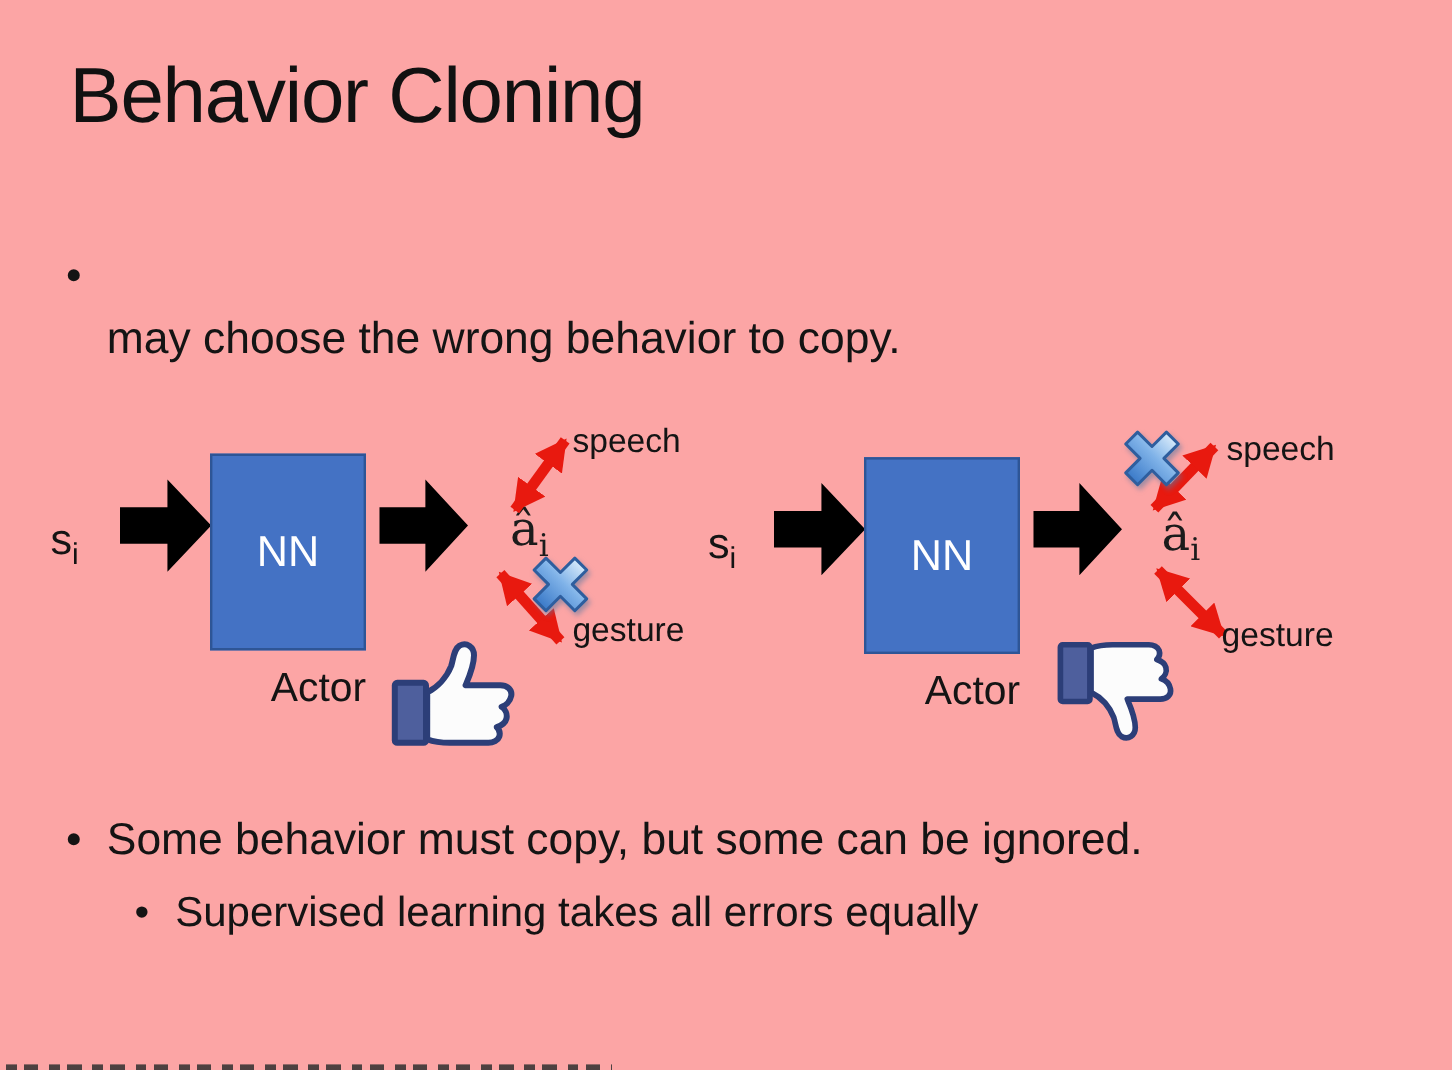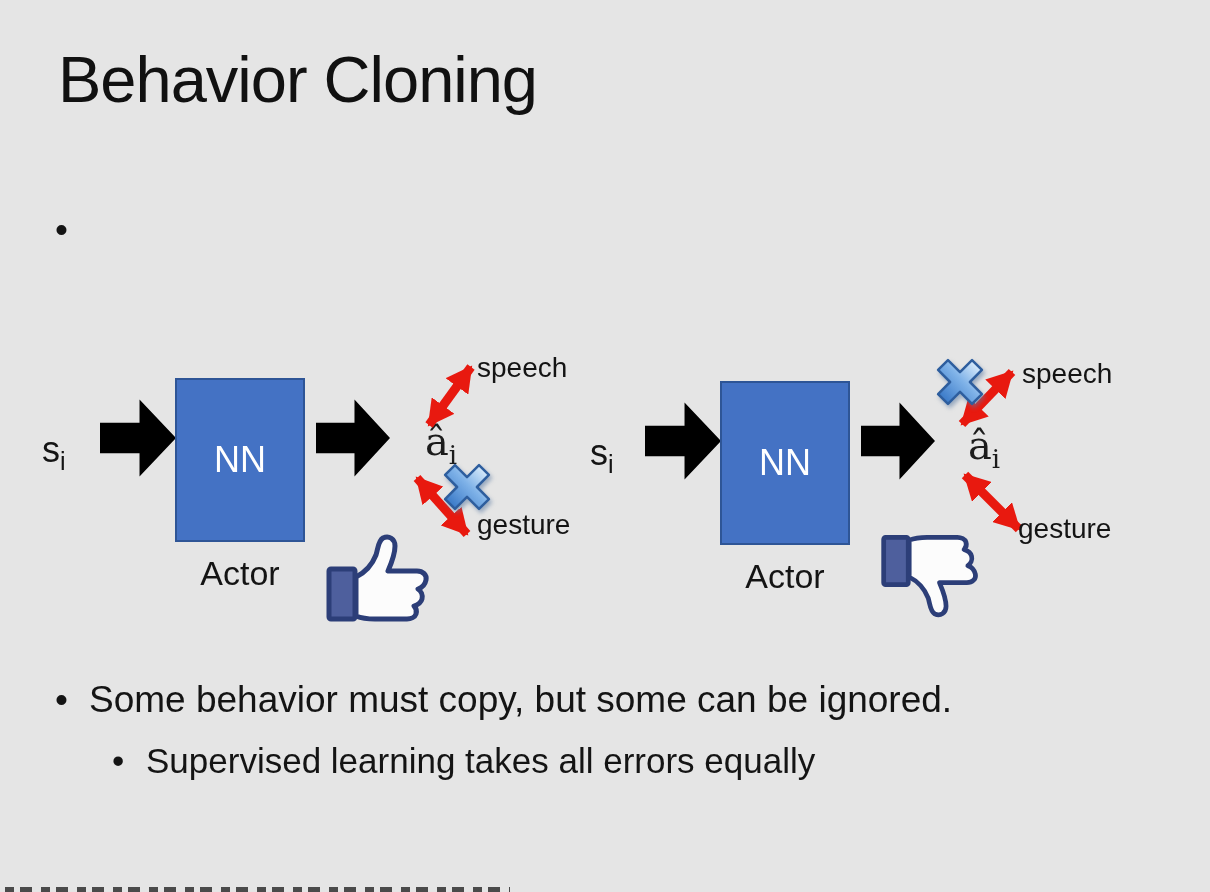--- a/index.html
+++ b/index.html
@@ -1,19 +1,19 @@
 <!DOCTYPE html>
 <html><head>
 <meta charset="utf-8">
 <style>
   html,body{margin:0;padding:0;background:#ffffff;}
   .slide{
     position:relative;
     width:1210px;height:892px;
-    background:#e5e5e5;
+    background:#fca5a5;
     overflow:hidden;
     font-family:"Liberation Sans", sans-serif;
     color:#141414;
   }
   .abs{position:absolute;}
   .slide-title{
     left:58px;top:42px;
     font-size:65px;
     font-weight:300;
     letter-spacing:-1px;
@@ -26,21 +26,21 @@
   .b-sub{left:112px;top:737px;font-size:35px;line-height:48px;}
 
   
   .diagram{position:absolute;width:620px;height:295px;}
   .nn-box{
     position:absolute;width:130px;height:164px;
     background:#4472C4;border:2px solid #2E5596;box-sizing:border-box;
     display:flex;align-items:center;justify-content:center;
   }
   .nn-label{color:#ffffff;font-size:36px;}
-  .actor-label{position:absolute;width:130px;text-align:center;font-size:34px;color:#141414;}
+  .actor-label{position:absolute;width:130px;text-align:right;font-size:34px;color:#141414;}
   .state-label,.action-label{position:absolute;font-size:36px;color:#141414;}
   .state-label sub{font-size:25px;}
   .action-label{font-family:"DejaVu Serif", serif;font-size:40px;color:#1c1c1c;margin-left:33px;}
   .action-label sub{font-size:26px;}
   .block-arrow{
     position:absolute;background:#000000;
     clip-path:polygon(0 31%,52% 31%,52% 2%,100% 50%,52% 98%,52% 69%,0 69%);
   }
   .branch-label{position:absolute;font-size:28px;color:#141414;}
   .red-arrow{position:absolute;overflow:visible;}
@@ -75,20 +75,21 @@
 </svg>
 
 <div class="slide">
 
   <div class="abs slide-title">Behavior Cloning</div>
 
   <div class="abs b-main bullet-row">
     <span class="bullet-glyph">•</span>
     <span>
       <br>
+      <span>may choose the wrong behavior to copy.</span>
     </span>
   </div>
 
   <div class="diagram" style="left:20px;top:345px;">
     <span class="state-label" style="left:22px;top:84px;"><span>s</span><sub>i</sub></span>
 
     <div class="block-arrow" style="left:80px;top:53px;width:76px;height:80px;"></div>
 
     <div class="nn-box" style="left:155px;top:33px;">
       <span class="nn-label">NN</span>

